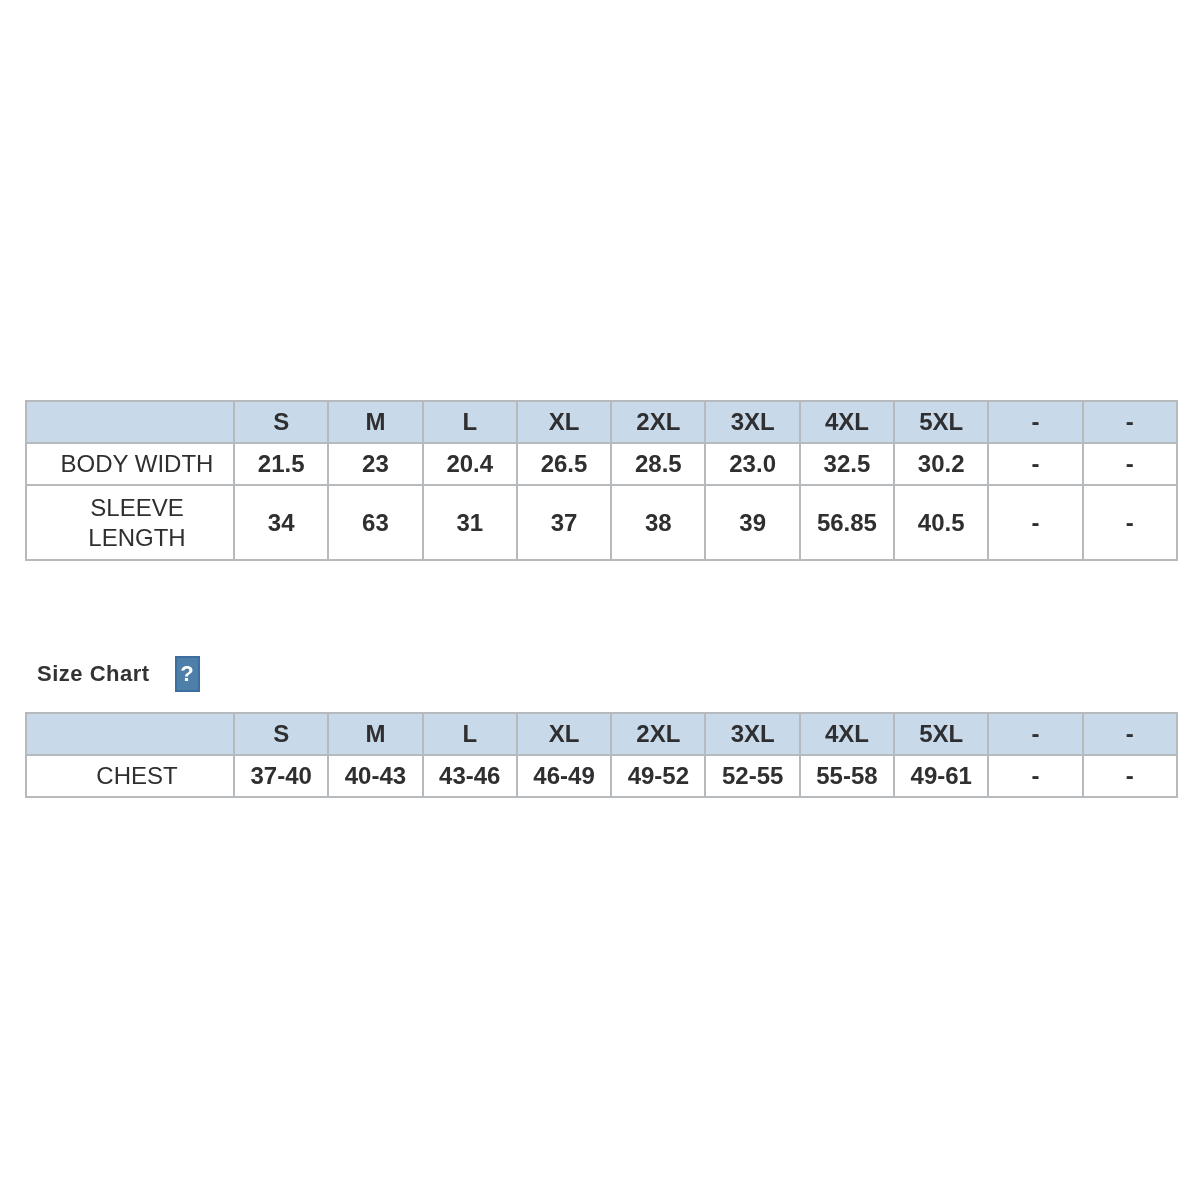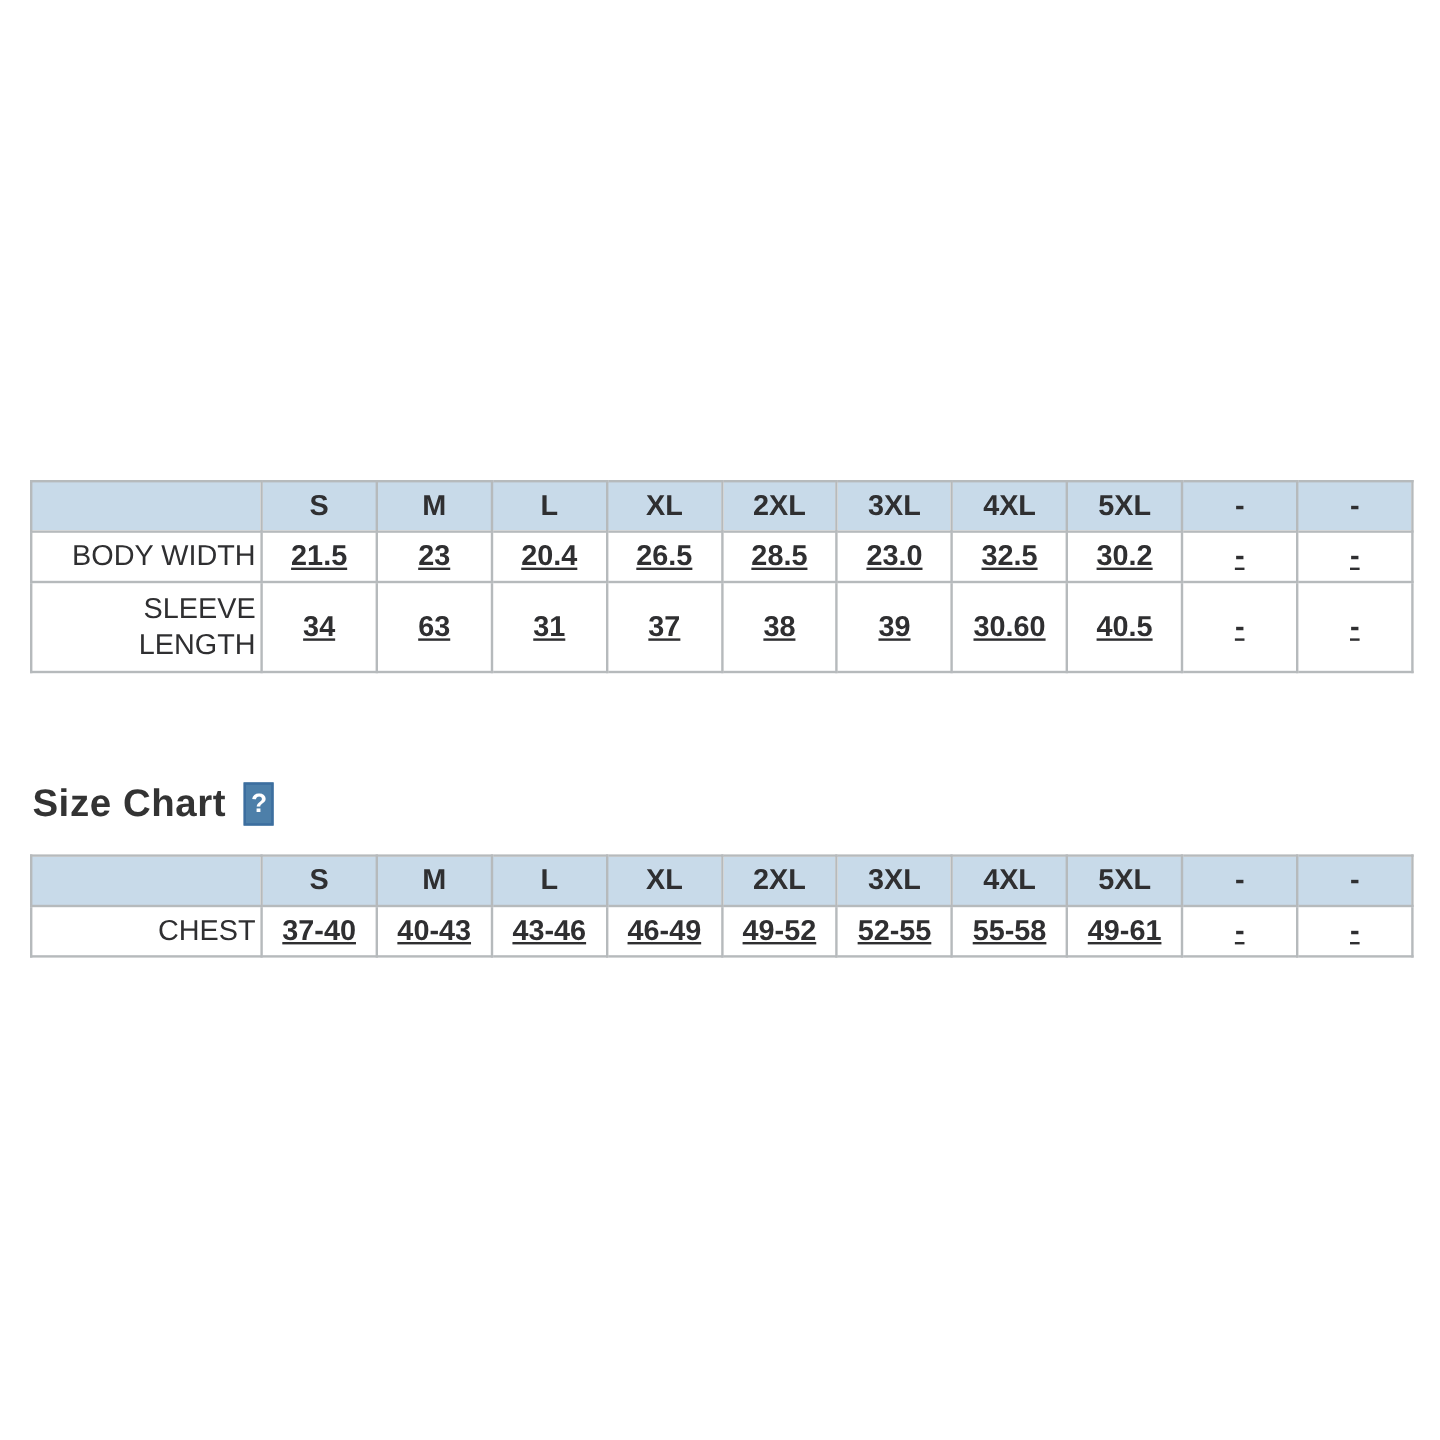--- a/index.html
+++ b/index.html
@@ -32,44 +32,44 @@
     vertical-align: middle;
     padding: 2px 4px;
     background: var(--cell-bg, #ffffff);
     overflow: hidden;
   }
   .size-table th {
     background: var(--header-bg, #c8dae9);
     font-weight: bold;
     height: 36px;
   }
-  .size-table td.value-cell { font-weight: bold; text-decoration: underline; }
+  .size-table td.value-cell { font-weight: bold; }
   .size-table .label-col {
     width: 184px;
-    text-align: right;
+    text-align: center;
     font-weight: normal;
-    padding-left: 2px;
+    padding-left: 18px;
     line-height: 1.25;
   }
   #measurement-table tbody tr:nth-child(1) td { height: 36px; }
   #measurement-table tbody tr:nth-child(2) td { height: 69px; }
   #measurement-table tbody tr:nth-child(3) td { height: 63px; }
   #chest-table tbody td { height: 36px; }
 
   .heading-row {
     position: absolute;
     left: 25px;
     top: 649px;
     display: flex;
     align-items: center;
     gap: 13px;
   }
   .heading-row h2 {
-    margin: 2px;
-    font-size: 32px;
+    margin: 12px;
+    font-size: 22px;
     font-weight: bold;
     color: var(--heading-text, #333333);
     letter-spacing: 0.5px;
   }
   .help-btn {
     width: 25px;
     height: 36px;
     box-sizing: border-box;
     background: var(--help-bg, #4d7fa9);
     border: 2px solid var(--help-border, #3c6e9f);
@@ -120,21 +120,21 @@
           <td class="value-cell">-</td>
         </tr>
         <tr>
           <td class="label-col">SLEEVE LENGTH</td>
           <td class="value-cell">34</td>
           <td class="value-cell">63</td>
           <td class="value-cell">31</td>
           <td class="value-cell">37</td>
           <td class="value-cell">38</td>
           <td class="value-cell">39</td>
-          <td class="value-cell">30.60</td>
+          <td class="value-cell">56.85</td>
           <td class="value-cell">40.5</td>
           <td class="value-cell">-</td>
           <td class="value-cell">-</td>
         </tr>
       </tbody>
     </table>
 
   <div class="heading-row">
     <h2>Size Chart</h2>
     <button class="help-btn">?</button>

